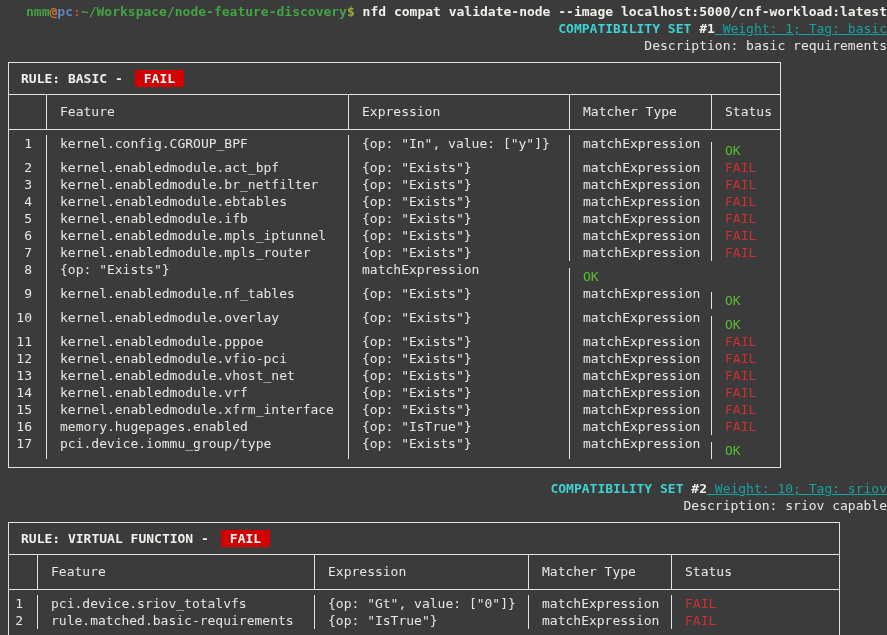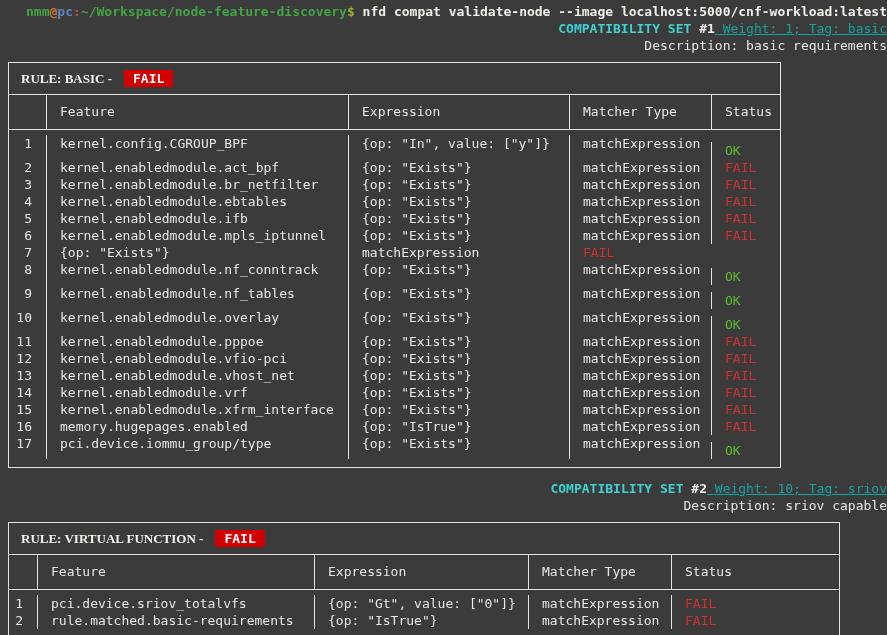--- a/index.html
+++ b/index.html
@@ -25,21 +25,21 @@
 
   .set-label { color: var(--heading-cyan, #3fd2d2); font-weight: bold; }
   .set-num   { color: #f2f0ec; font-weight: bold; }
   .set-meta  { color: var(--meta-teal, #17a2a2); text-decoration: underline; }
 
   
   .tbl { border: 1px solid var(--border, #e3e3e3); margin-left: 4px; background: var(--bg, #3b3b3b); }
   .tbl1 { width: 773px; margin-top: 8px; }
   .tbl2 { width: 832px; margin-top: 8px; }
   .tbl-title { border-bottom: 1px solid var(--border, #e3e3e3); padding: 7px 12px; white-space: pre; }
-  .rule-label { font-weight: bold; color: #f2f0ec; font-family: Liberation Serif, serif; }
+  .rule-label { font-weight: bold; color: #f2f0ec; }
   .badge {
     display: inline-block;
     background: var(--badge-bg, #d40000);
     color: var(--badge-fg, #ffffff);
     font-weight: bold;
     padding: 0 9px;
     margin-left: 12px;
   }
   .row { display: grid; }
   .tbl1 .row { grid-template-columns: 37px 302px 221px 142px 69px; }
@@ -119,28 +119,28 @@
         <div class="row">
           <div class="c num">6</div>
           <div class="c">kernel.enabledmodule.mpls_iptunnel</div>
           <div class="c">{op: "Exists"}</div>
           <div class="c">matchExpression</div>
           <div class="c status fail">FAIL</div>
         </div>
 
         <div class="row">
           <div class="c num">7</div>
+          <div class="c">kernel.enabledmodule.mpls_router</div>
           <div class="c">{op: "Exists"}</div>
           <div class="c">matchExpression</div>
           <div class="c status fail">FAIL</div>
         </div>
 
         <div class="row">
           <div class="c num">8</div>
-          <div class="c">kernel.enabledmodule.nf_conntrack</div>
           <div class="c">{op: "Exists"}</div>
           <div class="c">matchExpression</div>
           <div class="c status ok">OK</div>
         </div>
 
         <div class="row">
           <div class="c num">9</div>
           <div class="c">kernel.enabledmodule.nf_tables</div>
           <div class="c">{op: "Exists"}</div>
           <div class="c">matchExpression</div>

